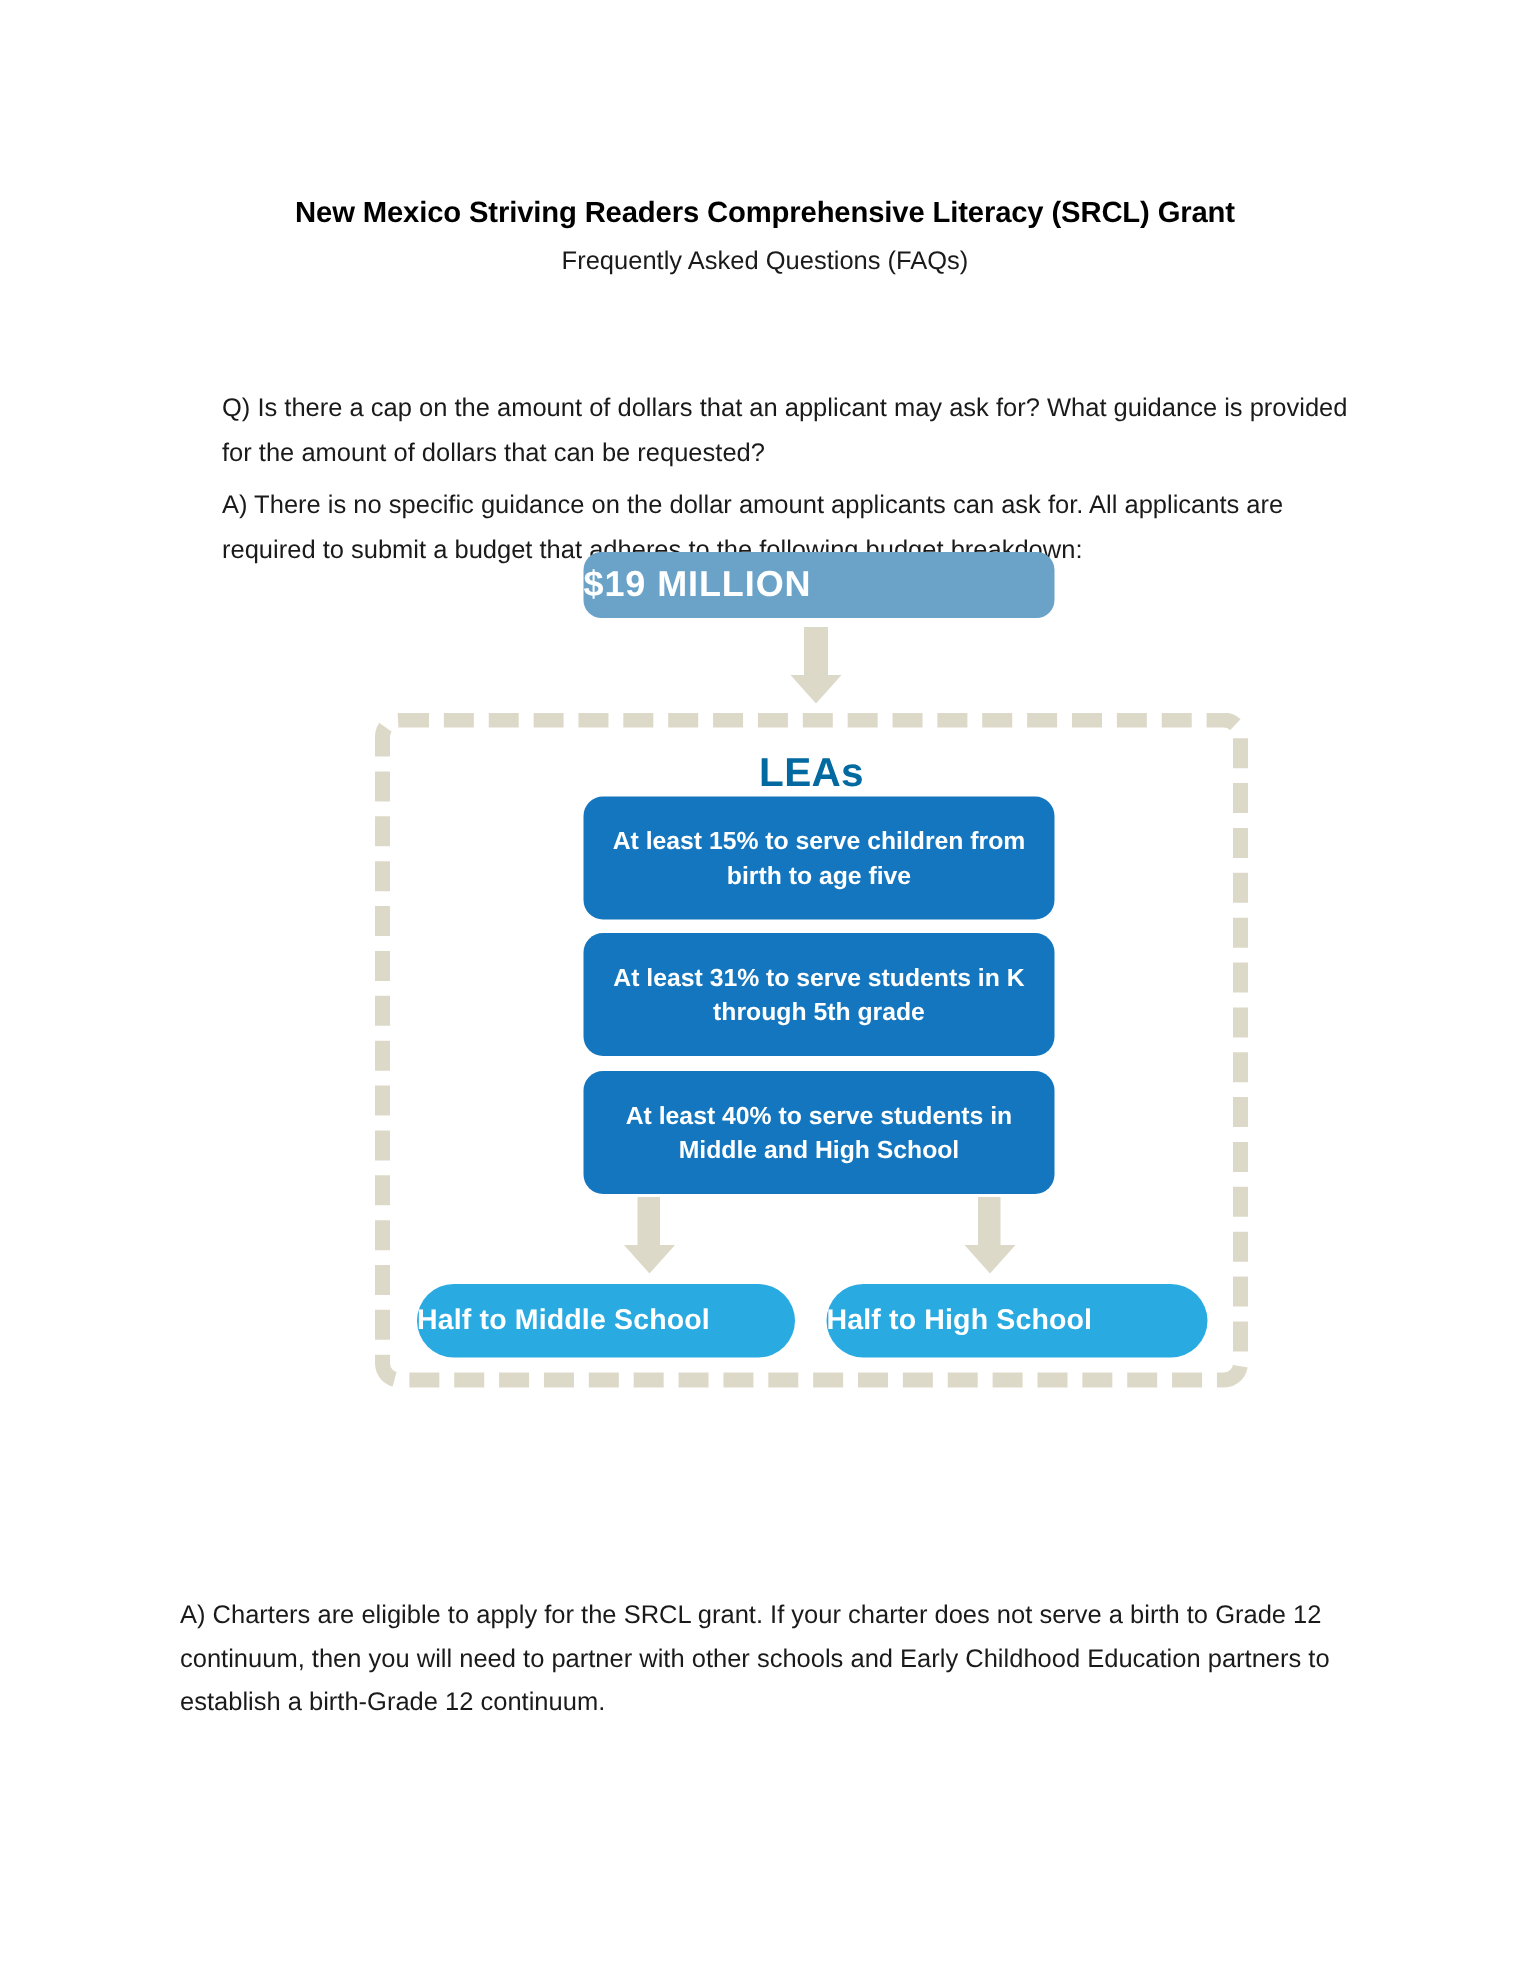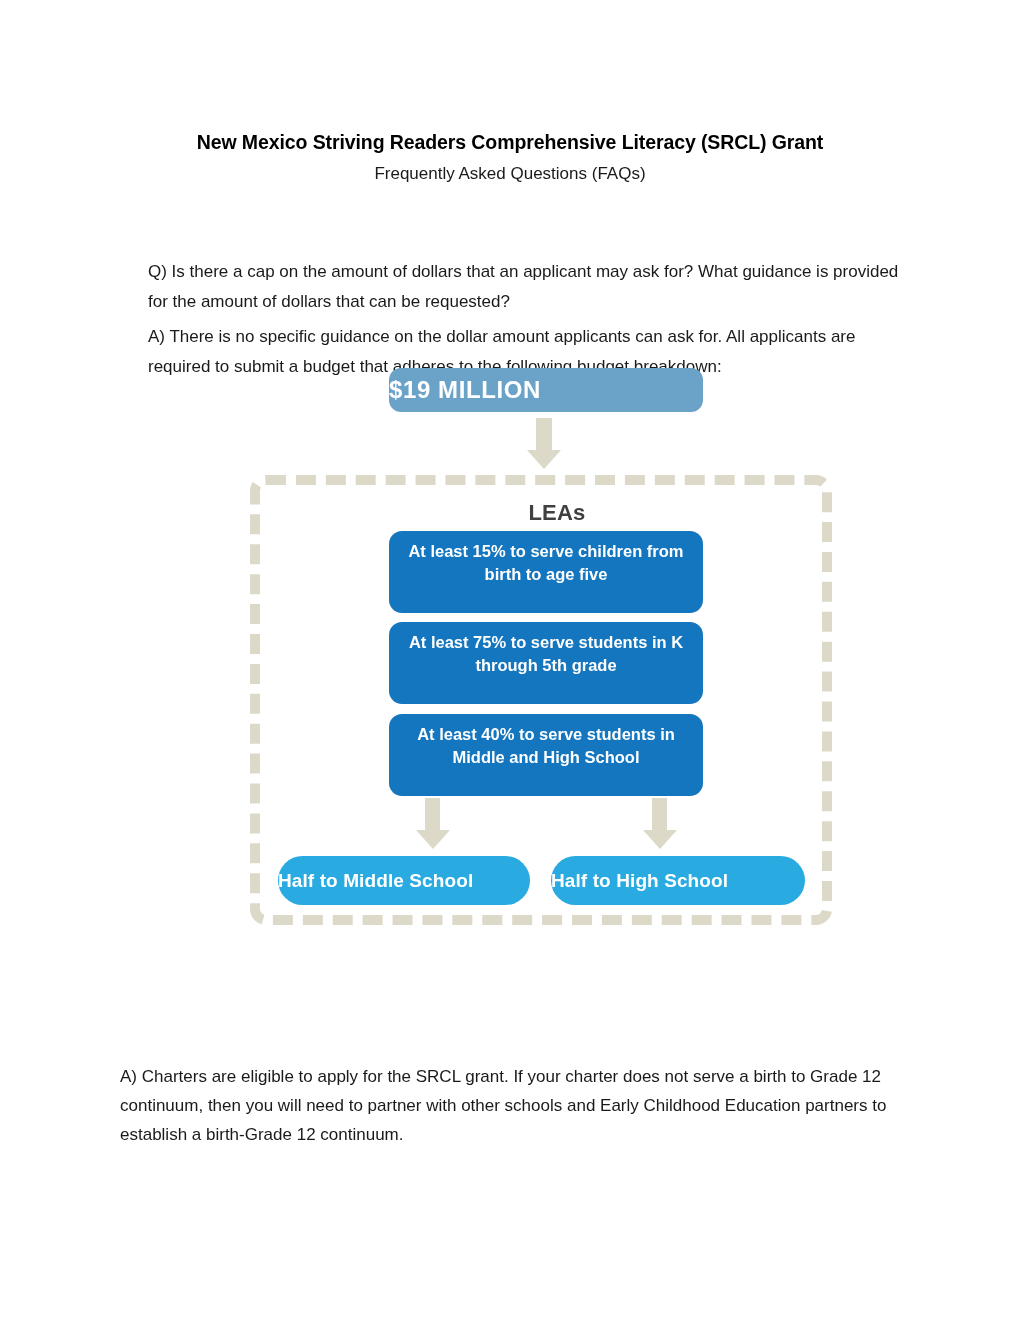--- a/index.html
+++ b/index.html
@@ -120,43 +120,43 @@
     top: 115px;    
     width: 582px;
     height: 450px;
     border: 10px dashed #ddd9c9;
     border-radius: 16px;
     box-sizing: border-box;
   }
 
   .lea-title {
     position: absolute;
-    left: 36px;
+    left: 20px;
     top: 140px;
     width: 582px;
     text-align: center;
-    font-size: 22px;
-    font-weight: bold;
-    color: #404040;
+    font-size: 27px;
+    font-weight: bold;
+    color: #0369a1;
     letter-spacing: 0.2px;
   }
 
   .blue-box {
     position: absolute;
     left: 159px;   
     width: 314px;
     background: #1476be;
     border-radius: 13px;
     color: #ffffff;
     font-size: 16.5px;
     font-weight: bold;
     line-height: 23px;
     text-align: center;
     box-sizing: border-box;
-    padding-top: 9px;
+    padding-top: 19px;
   }
   .blue-box-1 { top: 171px; height: 82px; }   
   .blue-box-2 { top: 262px; height: 82px; }   
   .blue-box-3 { top: 354px; height: 82px; }   
 
   
   .arrow-left .arrow-shaft {
     left: 195px; top: 438px; width: 15px; height: 34px;
   }
   .arrow-left .arrow-head {
@@ -206,21 +206,21 @@
 
     <div class="arrow-down arrow-main">
       <span class="arrow-shaft"></span>
       <span class="arrow-head"></span>
     </div>
 
     <div class="lea-box"></div>
     <div class="lea-title">LEAs</div>
 
     <div class="blue-box blue-box-1">At least 15% to serve children from birth to age five</div>
-    <div class="blue-box blue-box-2">At least 75% to serve students in K through 5th grade</div>
+    <div class="blue-box blue-box-2">At least 31% to serve students in K through 5th grade</div>
     <div class="blue-box blue-box-3">At least 40% to serve students in Middle and High School</div>
 
     <div class="arrow-down arrow-left">
       <span class="arrow-shaft"></span>
       <span class="arrow-head"></span>
     </div>
     <div class="arrow-down arrow-right">
       <span class="arrow-shaft"></span>
       <span class="arrow-head"></span>
     </div>

